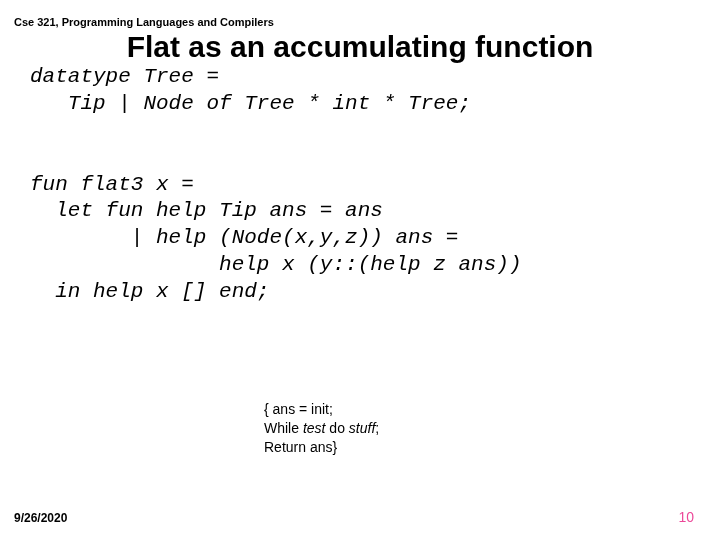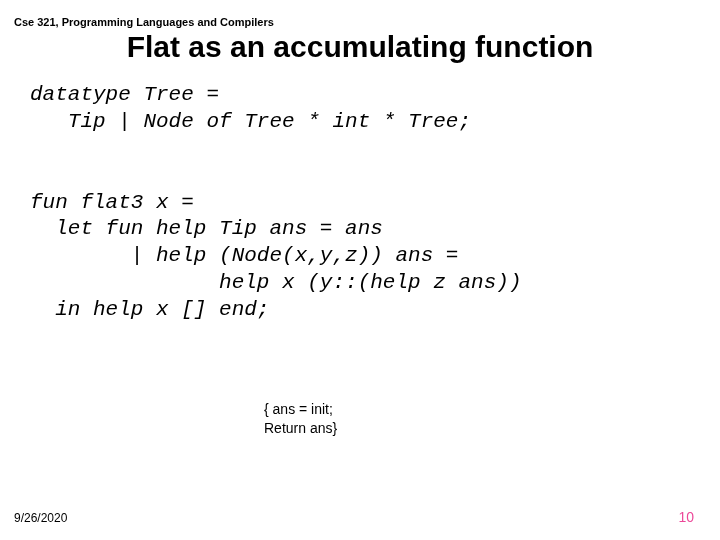--- a/index.html
+++ b/index.html
@@ -15,21 +15,20 @@
       font-size: 11px;
       font-weight: bold;
       padding: 16px 0 0 14px;
       color: #000;
     }
     .title {
       font-size: 30px;
       font-weight: bold;
       text-align: center;
       margin-top: 2px;
-      margin-bottom: 18px;
       color: #000;
       padding-left: 40px;
       padding-right: 40px;
     }
     .code {
       font-family: "Courier New", Courier, monospace;
       font-size: 21px;
       white-space: pre;
       padding-left: 30px;
       color: #000;
@@ -44,21 +43,21 @@
       font-size: 14px;
       color: #000;
       line-height: 1.35;
     }
     .note .ital { font-style: italic; }
     .footer-date {
       position: absolute;
       left: 14px;
       bottom: 15px;
       font-size: 12px;
-      font-weight: normal;
+      font-weight: bold;
       color: #000;
     }
     .footer-page {
       position: absolute;
       right: 26px;
       bottom: 15px;
       font-size: 14px;
       color: #ec4899;
       margin-top: 32px;
     }
@@ -75,17 +74,18 @@
 <span></span>
 <span></span>
 <span>fun flat3 x =</span>
 <span>  let fun help Tip ans = ans</span>
 <span>        | help (Node(x,y,z)) ans =</span>
 <span>               help x (y::(help z ans))</span>
 <span>  in help x [] end;</span></div>
 
 <div class="note">
   <div><span>{ ans = init;</span></div>
+  <div><span>  While </span><span class="ital">test</span><span> do </span><span class="ital">stuff</span><span>;</span></div>
   <div><span>  Return ans}</span></div>
 </div>
 
 <div class="footer-date">9/26/2020</div>
 <div class="footer-page">10</div>
 
 </body></html>

